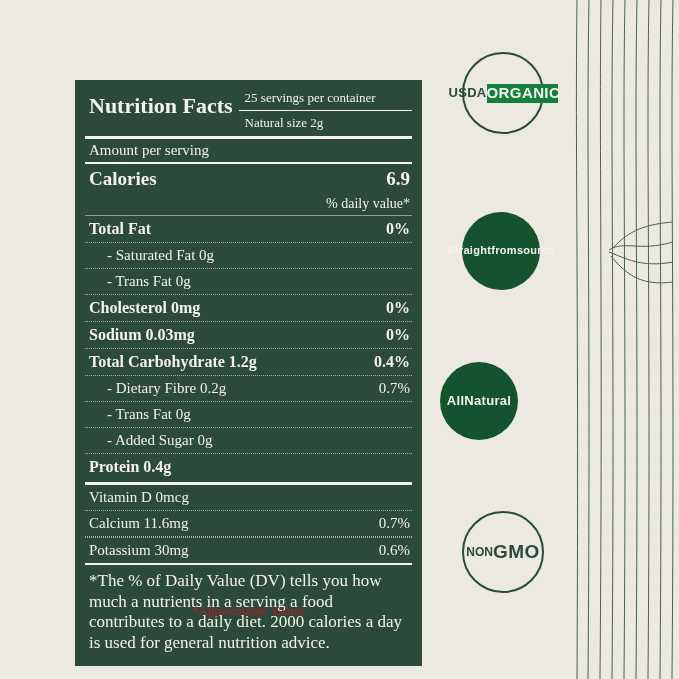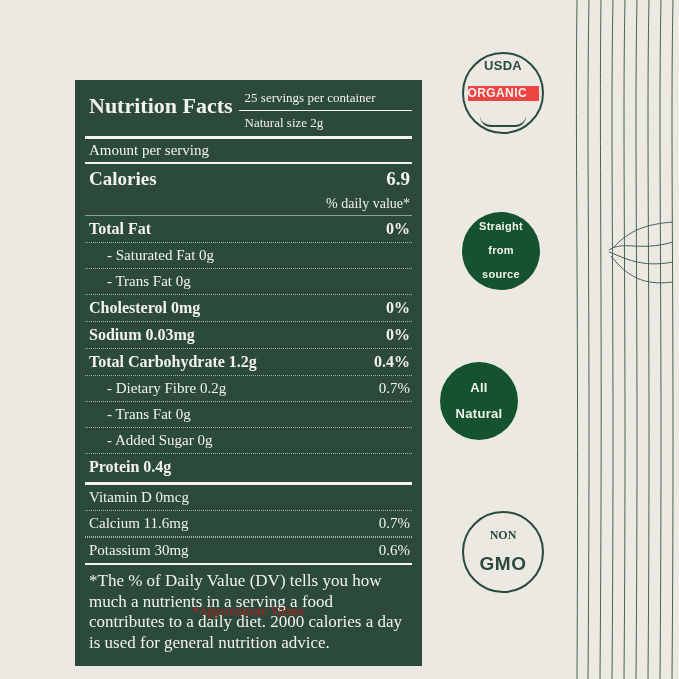--- a/index.html
+++ b/index.html
@@ -132,26 +132,24 @@
     color: #b91c1c;
   }
 
   
   .badge {
     position: absolute;
     width: 78px;
     height: 78px;
     border-radius: 50%;
     display: flex;
-    flex-direction: column;
     align-items: center;
     justify-content: center;
     text-align: left;
     line-height: 1.08;
-    gap: 12px;
   }
   .badge.filled {
     background: #14532d;
     color: #f3f2ec;
   }
   .badge.outline {
     background: transparent;
     color: #2b4a3c;
     border: 2px solid #2b4a3c;
   }
@@ -165,38 +163,38 @@
     font-size: 11px;
     font-weight: bold;
   }
   .badge-usda { left: 462px; top: 52px; }
   .badge-straight { left: 462px; top: 212px; }
   .badge-natural { left: 440px; top: 362px; }
   .badge-gmo { left: 462px; top: 511px; }
 
   .usda-band {
     width: 71px;
-    background: #ef4444;
+    background: #15803d;
     color: #f3f2ec;
     font-family: "Liberation Sans", sans-serif;
     font-weight: bold;
-    font-size: 12px;
+    font-size: 15px;
     letter-spacing: .4px;
     padding: 1px 0 1px 0;
     margin-top: 1px;
   }
   .usda-arc {
     width: 46px;
     height: 9px;
     border-bottom: 2px solid #2b4a3c;
     border-radius: 0 0 40px 40px;
     margin-top: 3px;
   }
   .gmo-top {
-    font-family: Liberation Serif, serif;
+    font-family: Liberation Sans, sans-serif;
     font-weight: bold;
     font-size: 12px;
   }
   .gmo-big {
     font-family: "Liberation Sans", sans-serif;
     font-weight: bold;
     font-size: 19px;
     letter-spacing: .5px;
   }
 </style>

